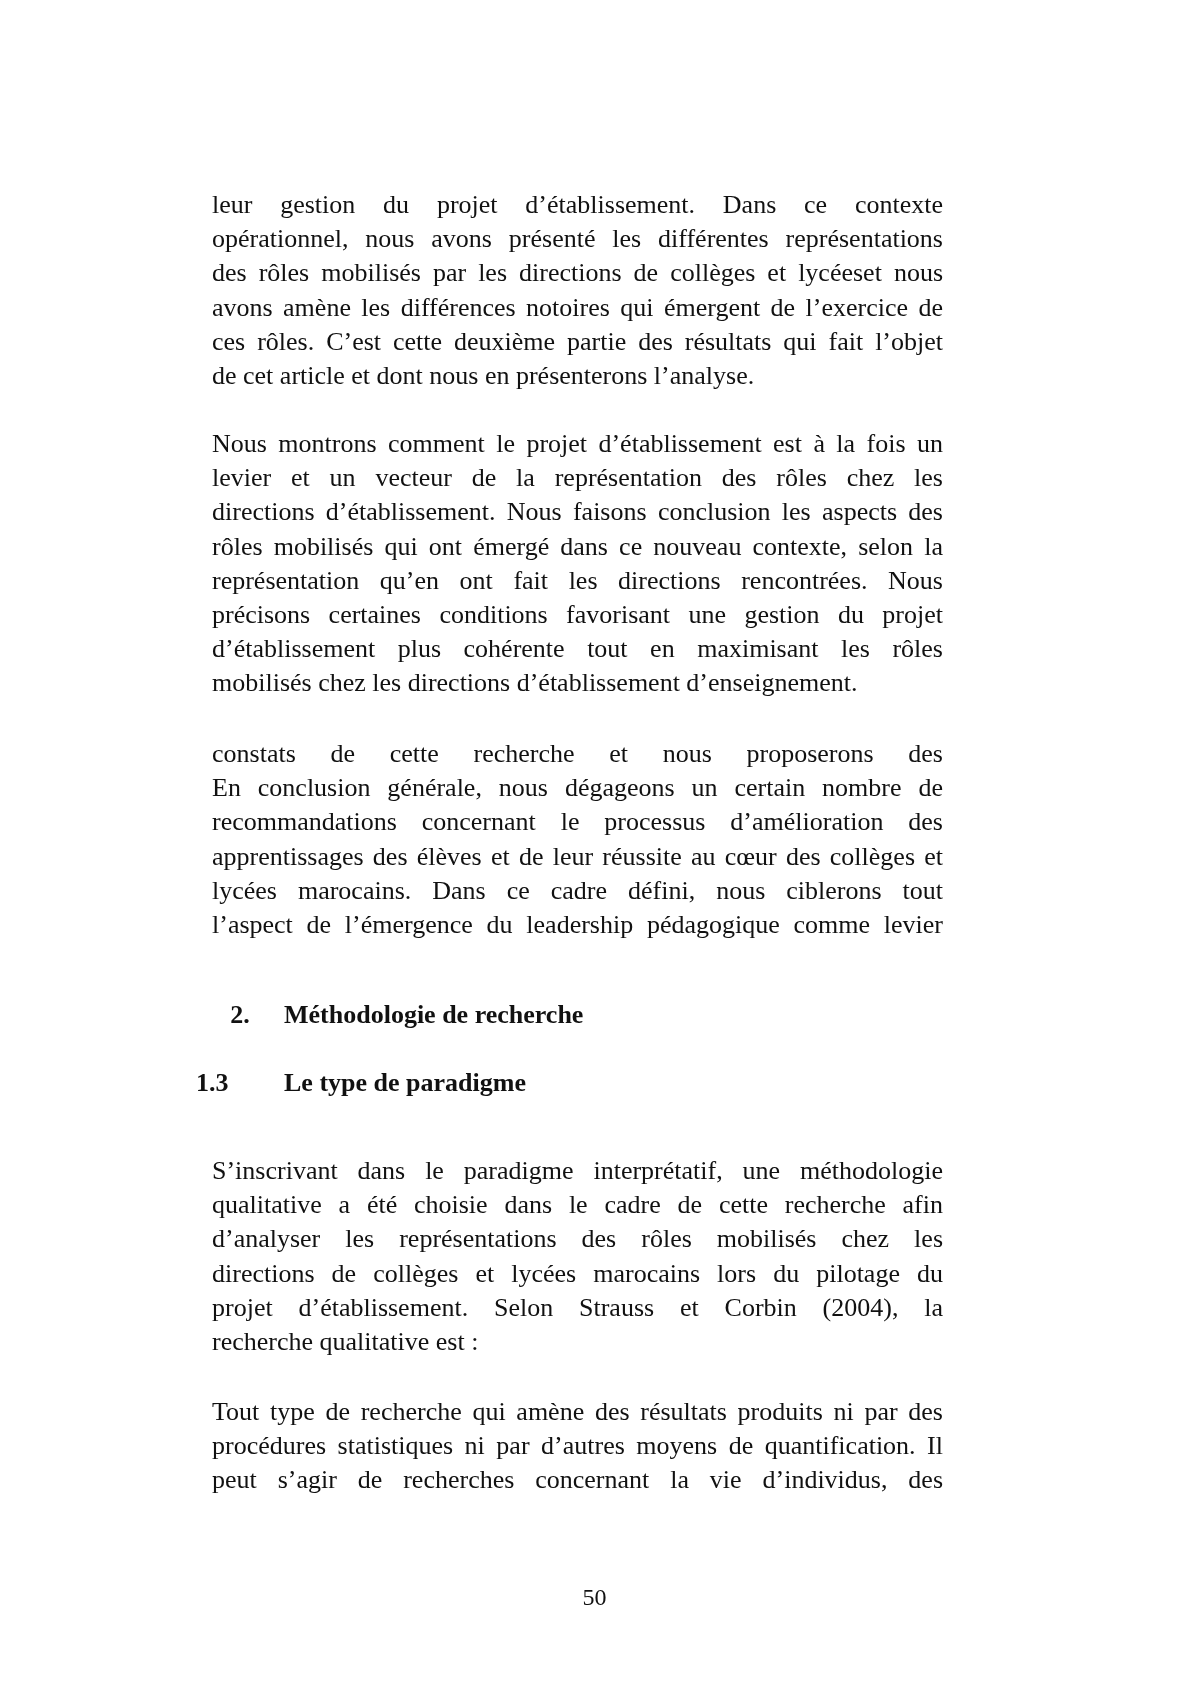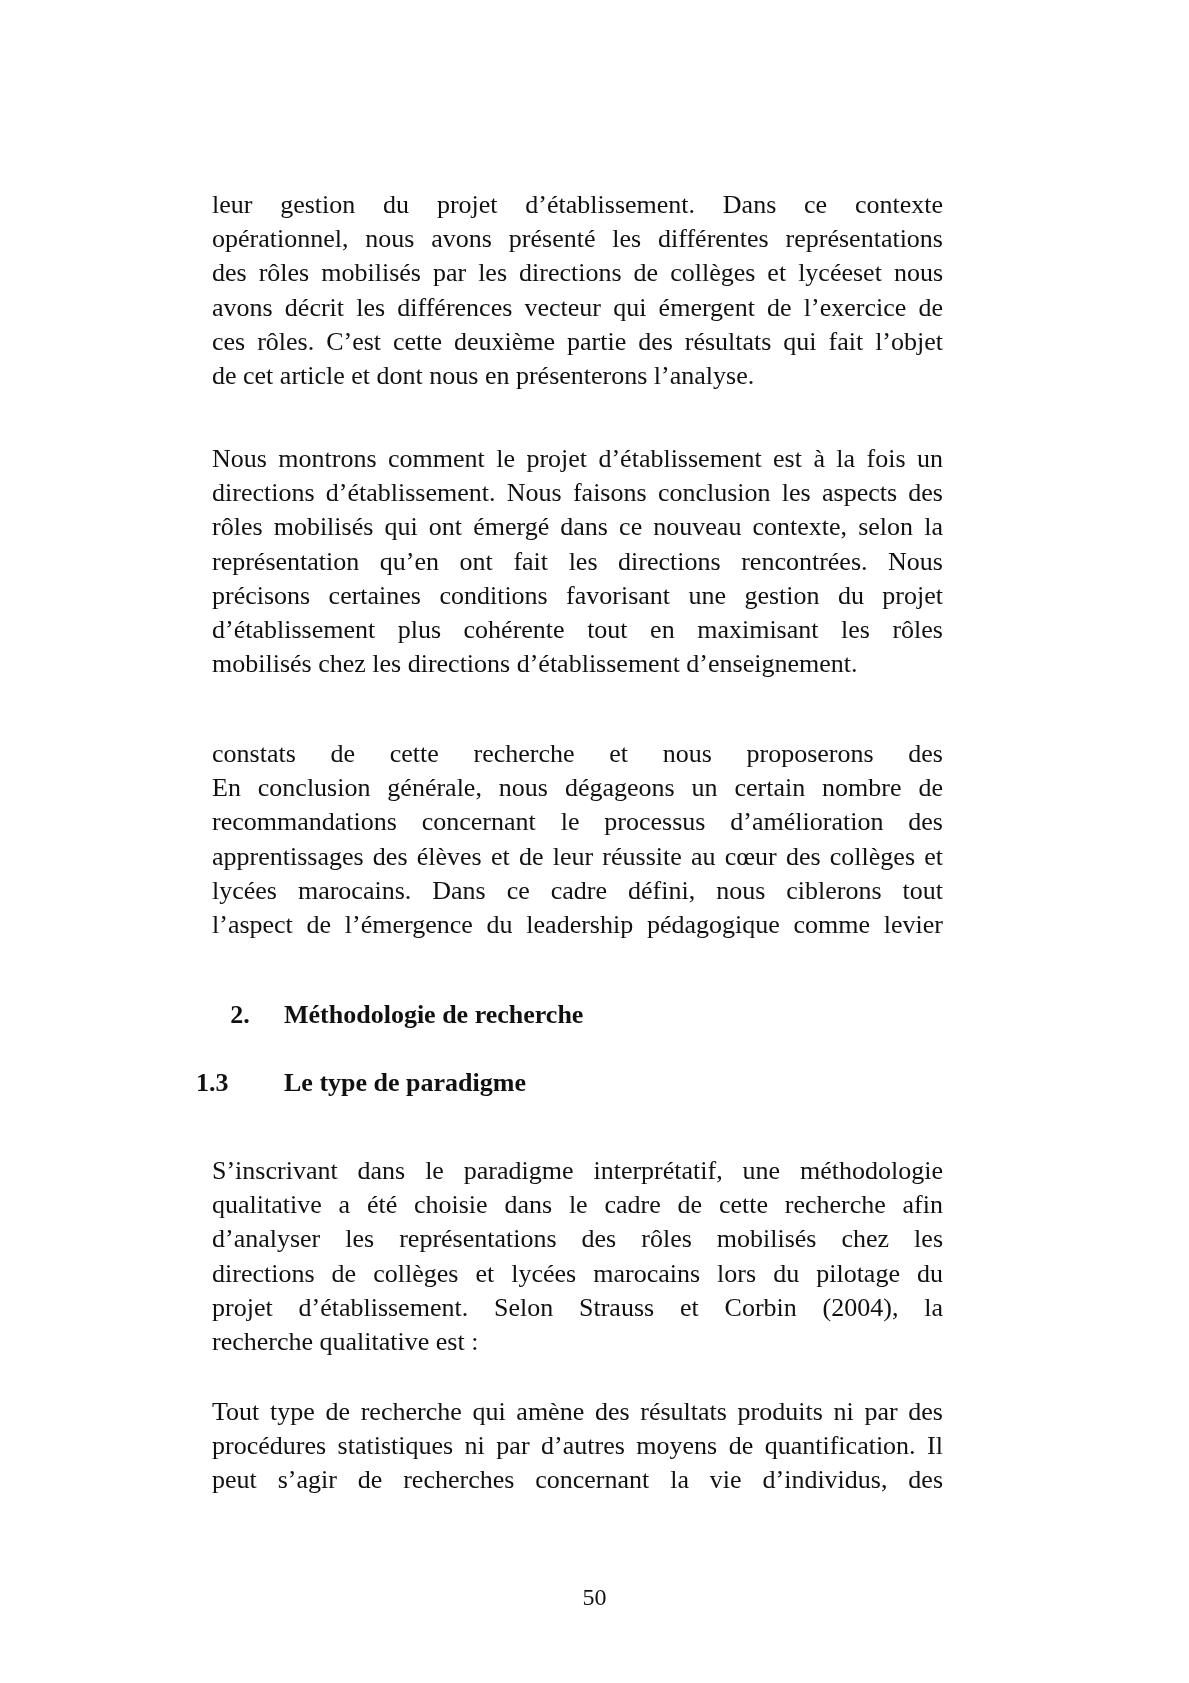--- a/index.html
+++ b/index.html
@@ -61,29 +61,30 @@
 </head>
 <body>
 
 <div class="page">
 
   <div class="block" style="top:0px;">
     <p class="para">
       <span class="line">leur gestion du projet d’établissement. Dans ce contexte</span>
       <span class="line">opérationnel, nous avons présenté les différentes représentations</span>
       <span class="line">des rôles mobilisés par les directions de collèges et lycéeset nous</span>
-      <span class="line">avons décrit les différences vecteur qui émergent de l’exercice de</span>
+      <span class="line">avons amène les différences notoires qui émergent de l’exercice de</span>
       <span class="line">ces rôles. C’est cette deuxième partie des résultats qui fait l’objet</span>
       <span class="line last">de cet article et dont nous en présenterons l’analyse.</span>
     </p>
   </div>
 
-  <div class="block" style="top:254px;">
+  <div class="block" style="top:239px;">
     <p class="para">
       <span class="line">Nous montrons comment le projet d’établissement est à la fois un</span>
+      <span class="line">levier et un vecteur de la représentation des rôles chez les</span>
       <span class="line">directions d’établissement. Nous faisons conclusion les aspects des</span>
       <span class="line">rôles mobilisés qui ont émergé dans ce nouveau contexte, selon la</span>
       <span class="line">représentation qu’en ont fait les directions rencontrées. Nous</span>
       <span class="line">précisons certaines conditions favorisant une gestion du projet</span>
       <span class="line">d’établissement plus cohérente tout en maximisant les rôles</span>
       <span class="line last">mobilisés chez les directions d’établissement d’enseignement.</span>
     </p>
   </div>
 
   <div class="block" style="top:549px;">

